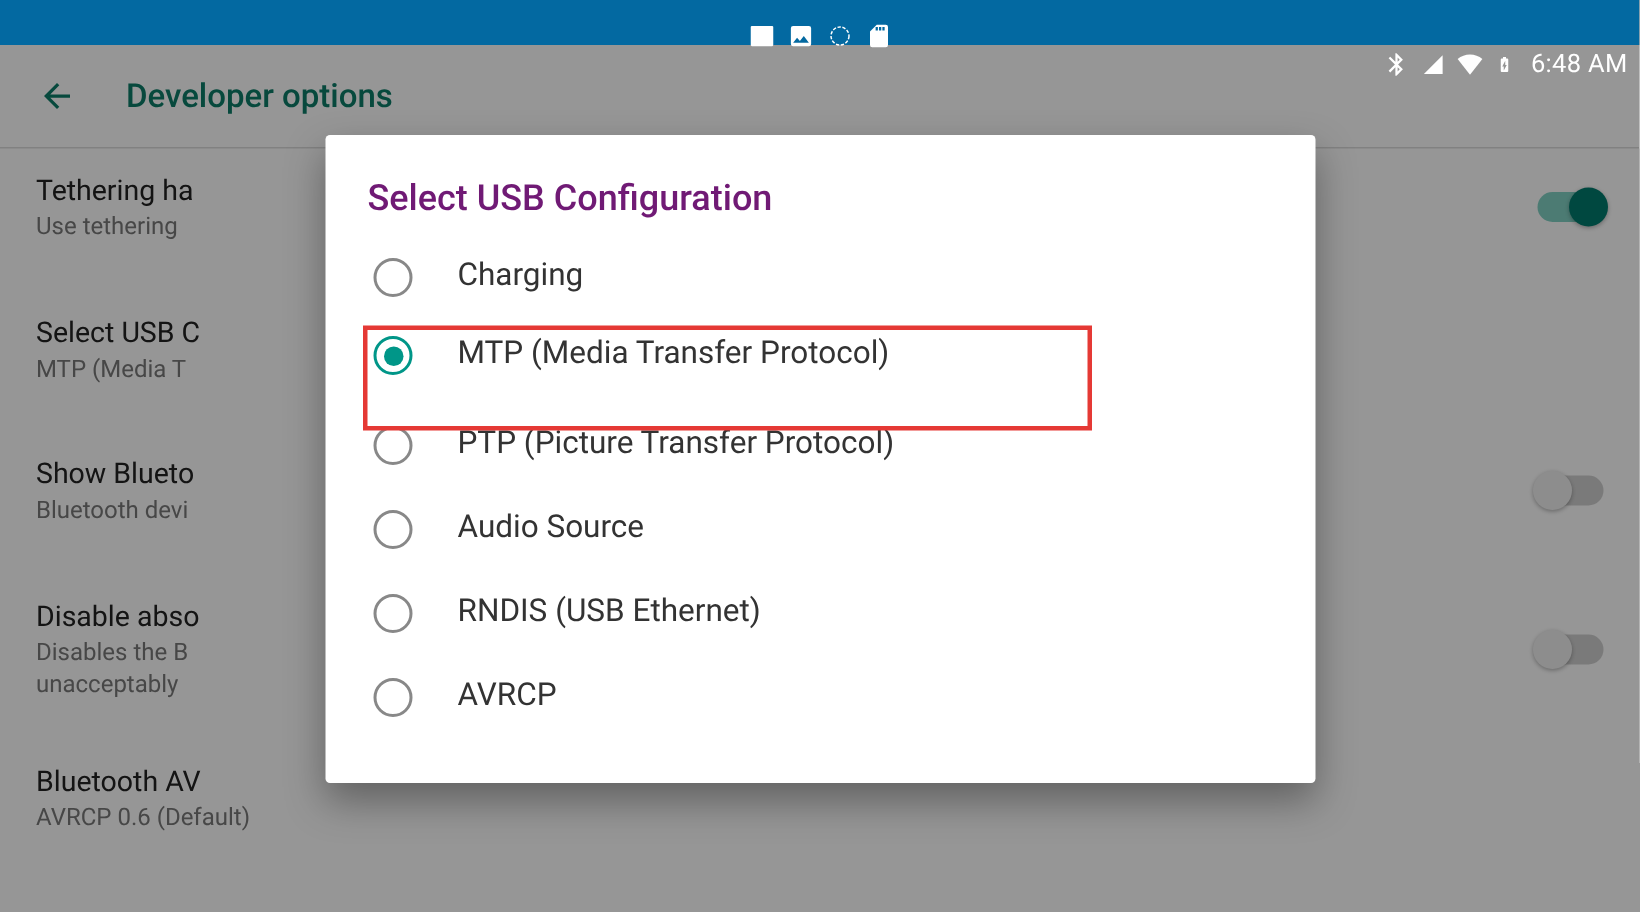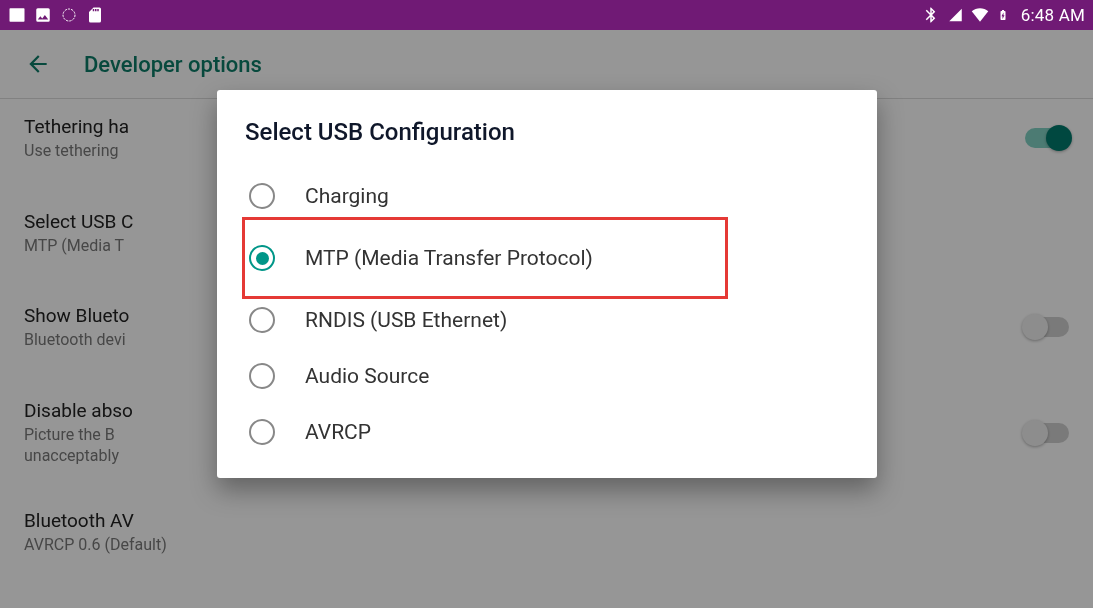--- a/index.html
+++ b/index.html
@@ -1,23 +1,23 @@
 <!DOCTYPE html>
 <html><head>
   <meta charset="utf-8">
   <style>
     * { box-sizing: border-box; margin: 0; padding: 0; }
     html, body { width: 1093px; height: 608px; overflow: hidden; font-family: Roboto, Arial, sans-serif; }
     body { position: relative; background: #fafafa; }
 
     
     .statusbar {
-      height: 30px; background: #701a75; color: #fff;
+      height: 30px; background: #0369a1; color: #fff;
       display: flex; align-items: center; padding: 15px 8px;
-      font-size: 16px; font-weight: 400;
+      font-size: 16px; font-weight: 400; flex-direction: column;
     }
     .statusbar .left, .statusbar .right { display: flex; align-items: center; gap: 8px; }
     .statusbar .right { margin-left: auto; }
     .status-icon { width: 18px; height: 18px; display: inline-flex; align-items: center; justify-content: center; }
     .status-icon svg { width: 100%; height: 100%; fill: #fff; }
     .clock { font-size: 17px; letter-spacing: .2px; margin-left: 4px; }
 
     
     .actionbar {
       height: 69px; border-bottom: 1px solid #d7d7d7;
@@ -56,39 +56,39 @@
       position: absolute; inset: 0; background: rgba(0,0,0,.40);
     }
     
     .statusbar { position: relative; z-index: 3; }
 
     .dialog {
       position: absolute; left: 217px; top: 90px; width: 660px;
       background: #fff; border-radius: 3px; box-shadow: 0 12px 26px rgba(0,0,0,.35);
       padding: 28px 28px 18px; z-index: 4;
     }
-    .dialog-title { font-size: 24px; font-weight: 500; color: #0f172a; margin-bottom: 22px; }
+    .dialog-title { font-size: 24px; font-weight: 500; color: #701a75; margin-bottom: 22px; }
 
     .radio-row {
-      display: flex; align-items: center; gap: 30px;
+      display: flex; align-items: flex-start; gap: 30px;
       height: 56px; padding: 4px 4px; cursor: pointer;
     }
     .radio-row.highlight { outline: 3px solid #e53935; }
     .radio {
       width: 26px; height: 26px; border-radius: 50%;
       border: 2.5px solid #888; display:inline-flex; align-items:center; justify-content:center;
       flex-shrink: 0;
     }
     .radio.selected { border-color: #009688; }
     .radio .dot { width: 13px; height: 13px; border-radius: 50%; background: #009688; display:none; }
     .radio.selected .dot { display:block; }
     .radio-label { font-size: 21px; color: #333; }
 
     
-    #row-mtp { width: 480px; height: 76px; margin-top:-4px; margin-bottom:-4px; }
+    #row-mtp { width: 480px; height: 64px; margin-top:-4px; margin-bottom:-4px; }
   </style>
 </head>
 <body>
 
 <div class="statusbar">
   <div class="left">
     <span class="status-icon">
       <svg viewBox="0 0 24 24">
           <rect x="2" y="3" width="20" height="18" rx="1"></rect>
         </svg>
@@ -165,21 +165,21 @@
       <div class="setting-sub">Bluetooth devi</div>
     </div>
     <div class="toggle off">
         <div class="knob"></div>
       </div>
   </div>
   <div class="setting" style="padding-top:34px">
     <div class="txt">
       <div class="setting-title">Disable abso</div>
       <div class="setting-sub">
-        <span>Picture the B</span>
+        <span>Disables the B</span>
         <span style="display:inline-block; width:655px;"></span>
         <span>uch as</span><br>
         <span>unacceptably</span>
       </div>
     </div>
     <div class="toggle off">
         <div class="knob"></div>
       </div>
   </div>
   <div class="setting" style="padding-top:28px">
@@ -201,24 +201,28 @@
         <span class="radio-label">Charging</span>
       </div>
       <div class="radio-row highlight" id="row-mtp">
         <span class="radio selected">
           <span class="dot"></span>
         </span>
         <span class="radio-label">MTP (Media Transfer Protocol)</span>
       </div>
       <div class="radio-row">
         <span class="radio"></span>
+        <span class="radio-label">PTP (Picture Transfer Protocol)</span>
+      </div>
+      <div class="radio-row">
+        <span class="radio"></span>
+        <span class="radio-label">Audio Source</span>
+      </div>
+      <div class="radio-row">
+        <span class="radio"></span>
         <span class="radio-label">RNDIS (USB Ethernet)</span>
       </div>
       <div class="radio-row">
         <span class="radio"></span>
-        <span class="radio-label">Audio Source</span>
-      </div>
-      <div class="radio-row">
-        <span class="radio"></span>
         <span class="radio-label">AVRCP</span>
       </div>
     </div>
 </div>
 
 </body></html>

